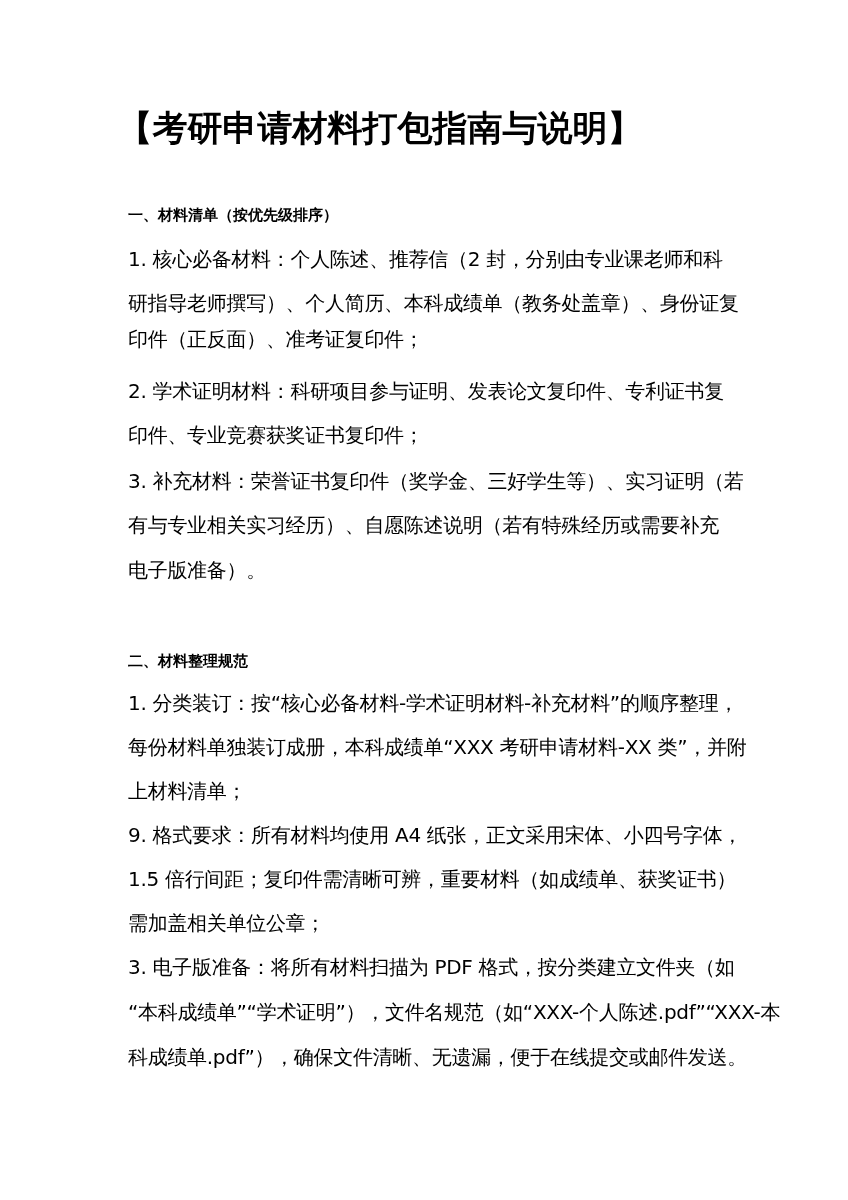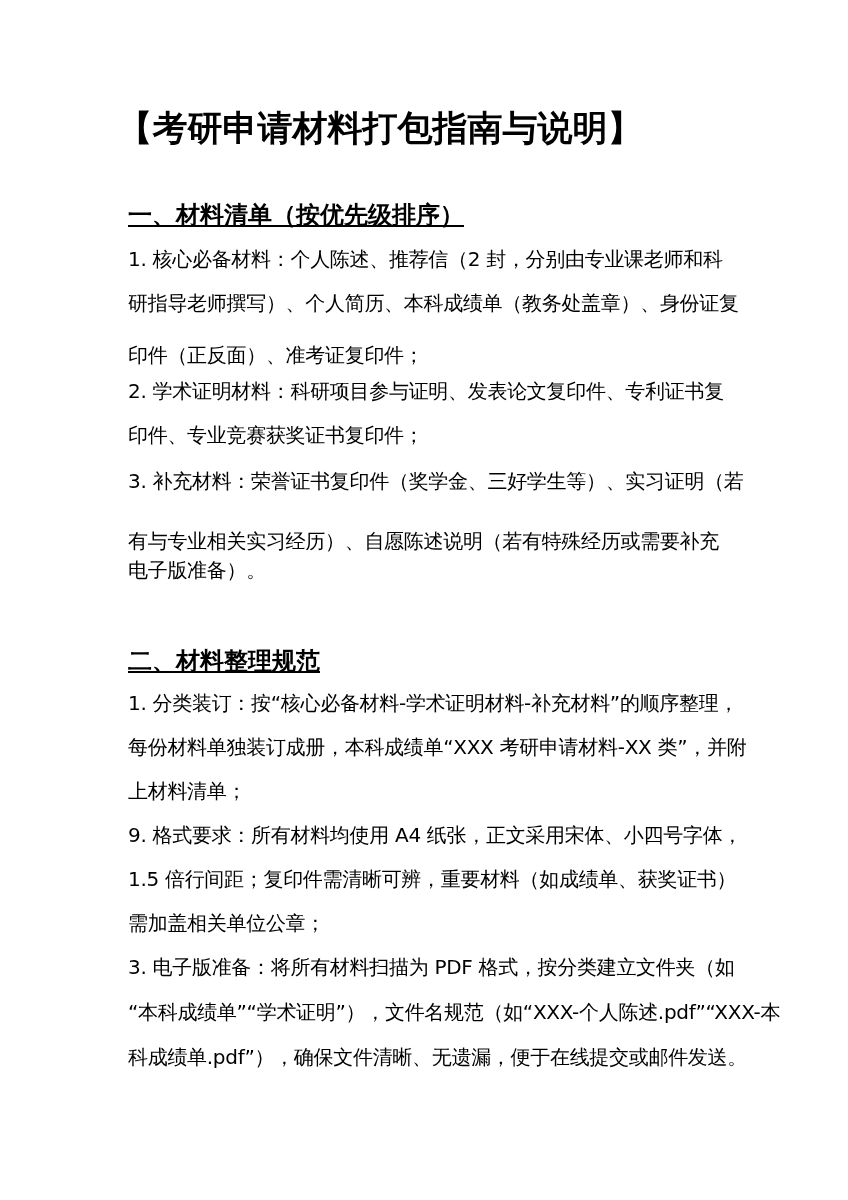--- a/index.html
+++ b/index.html
@@ -1,37 +1,37 @@
 <!DOCTYPE html>
 <html><head>
 <meta charset="utf-8">
 <style>
   html, body { margin: 0; padding: 0; background: #ffffff; }
   body { width: 848px; height: 1200px; position: relative; overflow: hidden;
          font-family: "DejaVu Sans", "Liberation Sans", sans-serif; color: #000; }
   .title { position: absolute; left: 0; width: 760px; top: 104px; text-align: center;
            font-size: 35px; font-weight: bold; letter-spacing: 0px; line-height: 48px; }
-  .heading { position: absolute; left: 128px; font-size: 24px; font-weight: bold; line-height: 30px; text-decoration: underline; }
+  .heading { position: absolute; left: 128px; font-size: 15px; font-weight: bold; line-height: 30px; }
   .line { position: absolute; left: 128px; font-size: 20px; line-height: 30px; white-space: nowrap;
           letter-spacing: -0.3px; text-align: center; }
 </style>
 </head>
 <body>
 
 <div>
   <div class="title">【考研申请材料打包指南与说明】</div>
 
   <div class="heading" style="top:200px">一、材料清单（按优先级排序）</div>
   <div class="line" style="top:244px">1. 核心必备材料：个人陈述、推荐信（2 封，分别由专业课老师和科</div>
   <div class="line" style="top:288px">研指导老师撰写）、个人简历、本科成绩单（教务处盖章）、身份证复</div>
-  <div class="line" style="top:340px">印件（正反面）、准考证复印件；</div>
+  <div class="line" style="top:324px">印件（正反面）、准考证复印件；</div>
   <div class="line" style="top:376px">2. 学术证明材料：科研项目参与证明、发表论文复印件、专利证书复</div>
   <div class="line" style="top:420px">印件、专业竞赛获奖证书复印件；</div>
   <div class="line" style="top:466px">3. 补充材料：荣誉证书复印件（奖学金、三好学生等）、实习证明（若</div>
-  <div class="line" style="top:526px">有与专业相关实习经历）、自愿陈述说明（若有特殊经历或需要补充</div>
+  <div class="line" style="top:510px">有与专业相关实习经历）、自愿陈述说明（若有特殊经历或需要补充</div>
   <div class="line" style="top:555px">电子版准备）。</div>
 
   <div class="heading" style="top:646px">二、材料整理规范</div>
   <div class="line" style="top:688px">1. 分类装订：按“核心必备材料-学术证明材料-补充材料”的顺序整理，</div>
   <div class="line" style="top:732px">每份材料单独装订成册，本科成绩单“XXX 考研申请材料-XX 类”，并附</div>
   <div class="line" style="top:776px">上材料清单；</div>
   <div class="line" style="top:820px">9. 格式要求：所有材料均使用 A4 纸张，正文采用宋体、小四号字体，</div>
   <div class="line" style="top:864px">1.5 倍行间距；复印件需清晰可辨，重要材料（如成绩单、获奖证书）</div>
   <div class="line" style="top:908px">需加盖相关单位公章；</div>
   <div class="line" style="top:952px">3. 电子版准备：将所有材料扫描为 PDF 格式，按分类建立文件夹（如</div>

